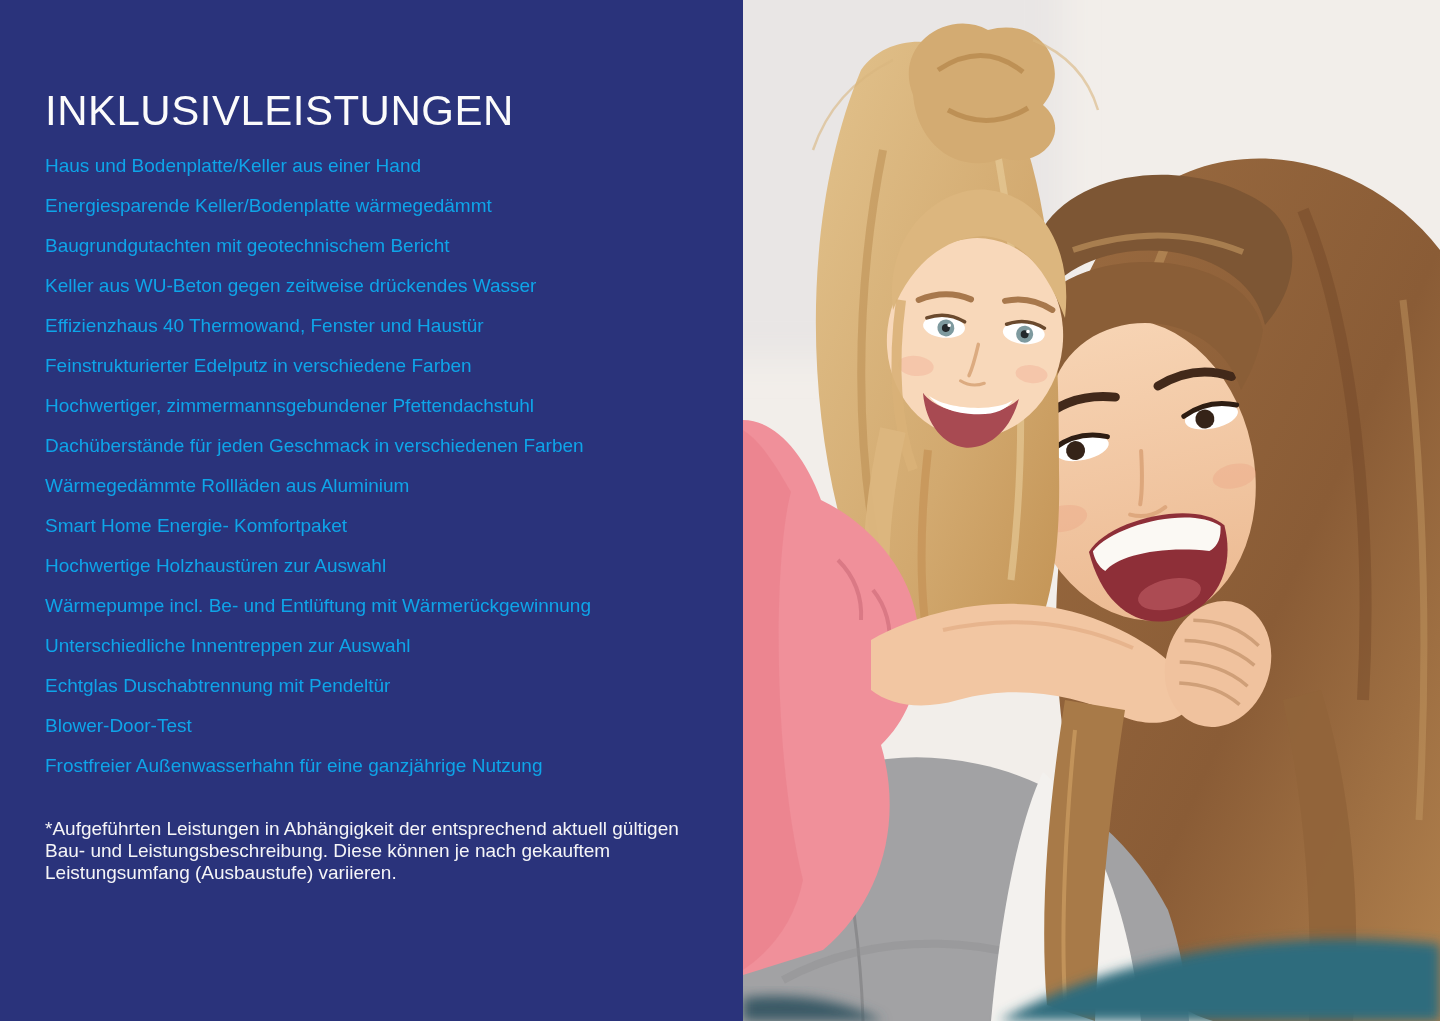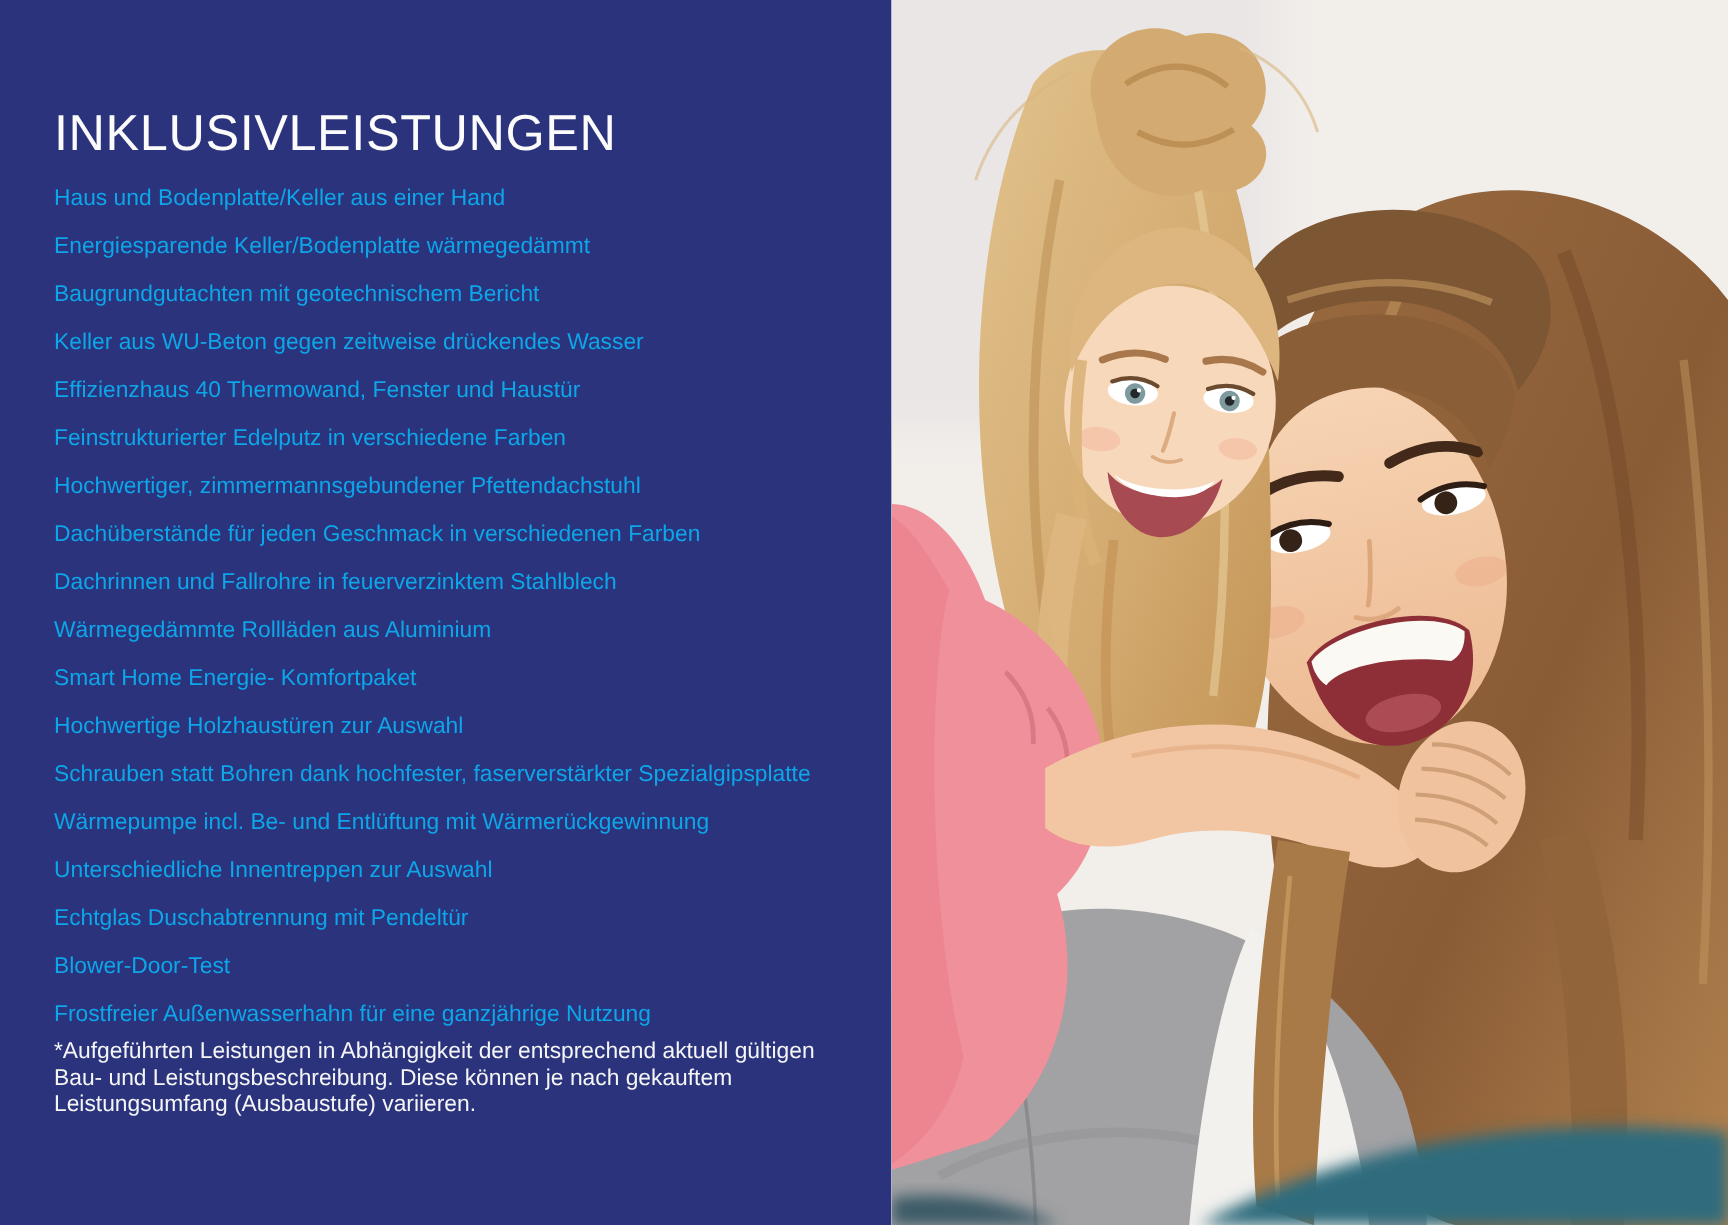--- a/index.html
+++ b/index.html
@@ -15,21 +15,21 @@
   .panel h1{
     margin:0;font-size:42px;font-weight:400;letter-spacing:0.5px;
     line-height:1.1;color:#fbfbfb;
   }
   .items{margin-top:12px;}
   .item{
     font-size:19px;line-height:40px;height:40px;white-space:nowrap;
     color:#0ea5e9;font-weight:400;
   }
   .footnote{
-    max-width:652px;
+    margin-top:32px;max-width:652px;
     font-size:19px;line-height:22px;color:#f5f5f7;
   }
   .photo{flex:1;height:100%;position:relative;overflow:hidden;background:#f2eeea;}
   .photo svg{display:block;width:100%;height:100%;}
 </style>
 </head>
 <body>
 
 <div class="page">
 
@@ -37,25 +37,23 @@
     <h1>INKLUSIVLEISTUNGEN</h1>
     <div class="items">
       <div class="item">Haus und Bodenplatte/Keller aus einer Hand</div>
       <div class="item">Energiesparende Keller/Bodenplatte wärmegedämmt</div>
       <div class="item">Baugrundgutachten mit geotechnischem Bericht</div>
       <div class="item">Keller aus WU-Beton gegen zeitweise drückendes Wasser</div>
       <div class="item">Effizienzhaus 40 Thermowand, Fenster und Haustür</div>
       <div class="item">Feinstrukturierter Edelputz in verschiedene Farben</div>
       <div class="item">Hochwertiger, zimmermannsgebundener Pfettendachstuhl</div>
       <div class="item">Dachüberstände für jeden Geschmack in verschiedenen Farben</div>
-      <div class="item">Dachrinnen und Fallrohre in feuerverzinktem Stahlblech</div>
       <div class="item">Wärmegedämmte Rollläden aus Aluminium</div>
       <div class="item">Smart Home Energie- Komfortpaket</div>
       <div class="item">Hochwertige Holzhaustüren zur Auswahl</div>
-      <div class="item">Schrauben statt Bohren dank hochfester, faserverstärkter Spezialgipsplatte</div>
       <div class="item">Wärmepumpe incl. Be- und Entlüftung mit Wärmerückgewinnung</div>
       <div class="item">Unterschiedliche Innentreppen zur Auswahl</div>
       <div class="item">Echtglas Duschabtrennung mit Pendeltür</div>
       <div class="item">Blower-Door-Test</div>
       <div class="item">Frostfreier Außenwasserhahn für eine ganzjährige Nutzung</div>
     </div>
     <div class="footnote">*Aufgeführten Leistungen in Abhängigkeit der entsprechend aktuell gültigen Bau- und Leistungsbeschreibung. Diese können je nach gekauftem Leistungsumfang (Ausbaustufe) variieren.</div>
   </div>
 
   <div class="photo">

